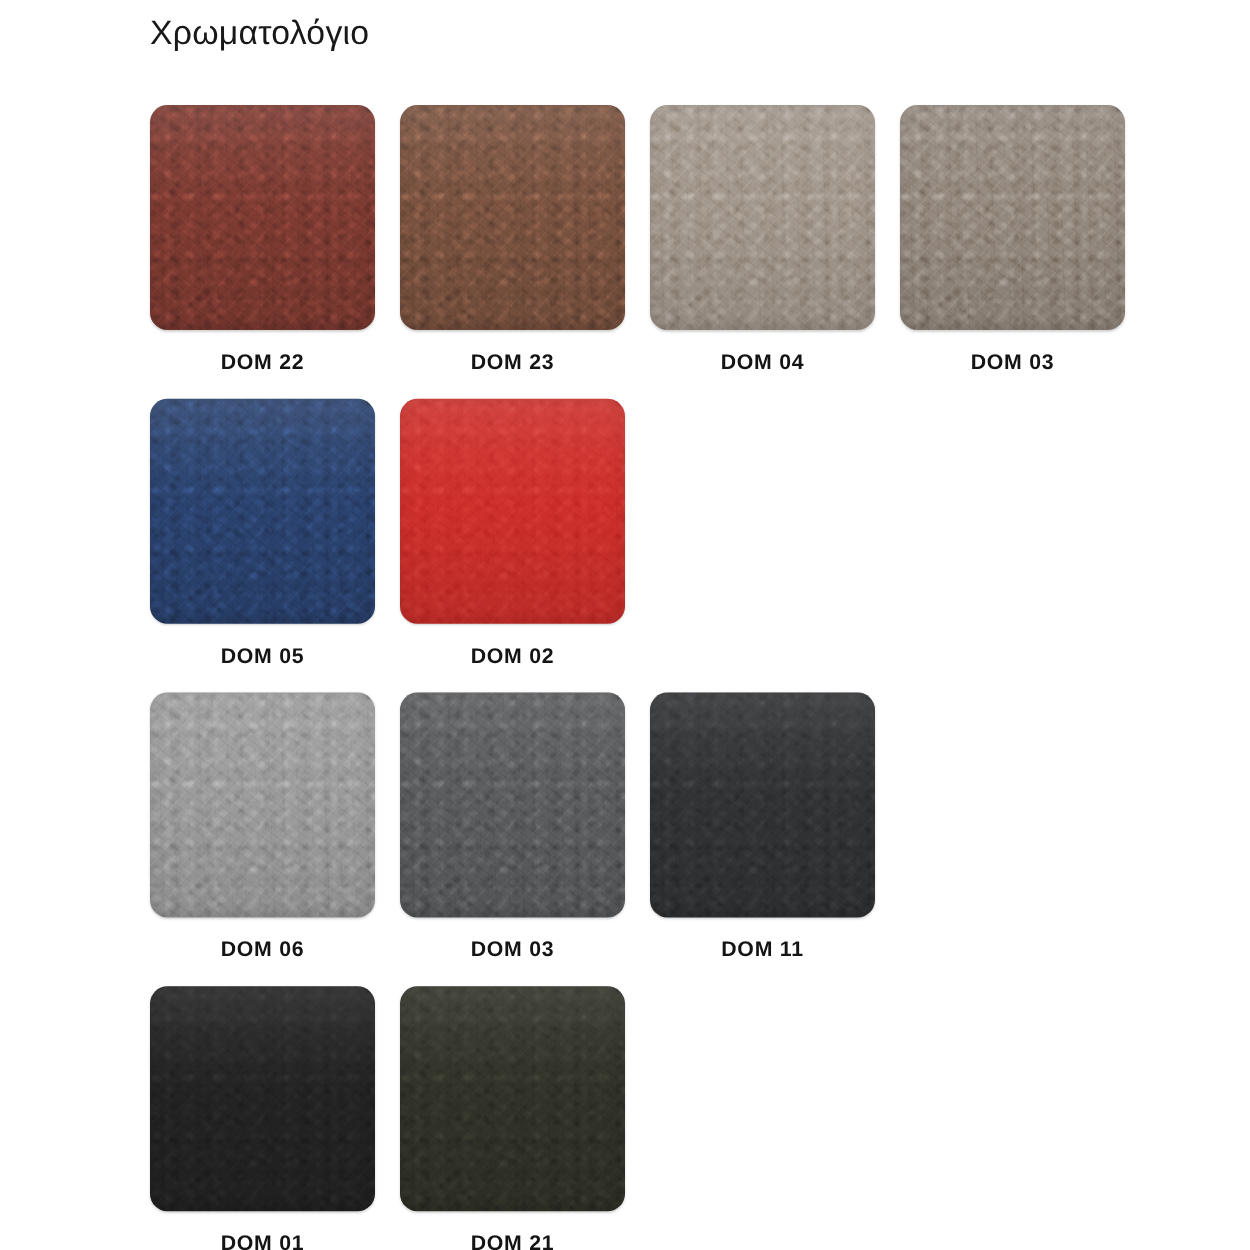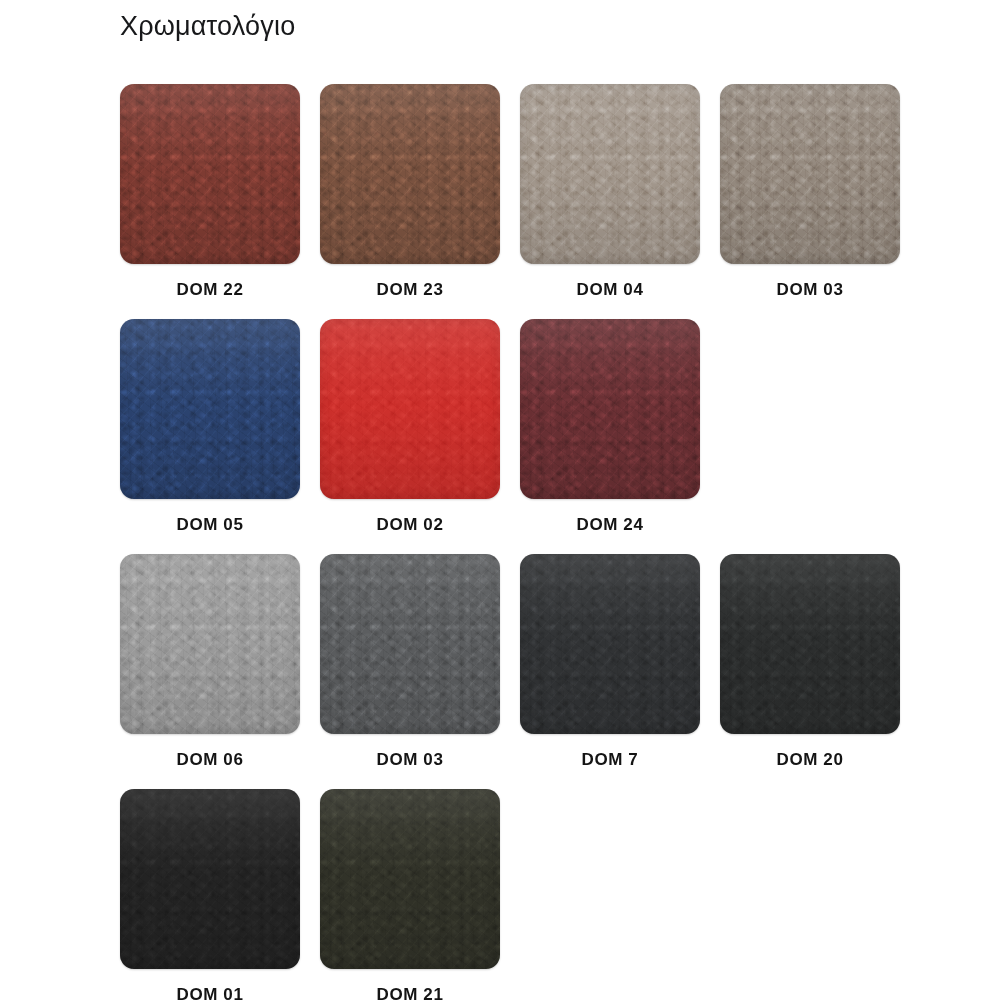--- a/index.html
+++ b/index.html
@@ -202,30 +202,20 @@
         <div class="swatch-cell">
           <div class="swatch-chip" style="background-color: rgb(206, 48, 44);">
             <div class="grain g1"></div>
             <div class="grain g2"></div>
             <div class="grain g3"></div>
             <div class="sheen"></div>
             <div class="vignette"></div>
           </div>
           <div class="swatch-label">DOM 02</div>
         </div>
-        <div class="swatch-cell">
-          <div class="swatch-chip" style="background-color: rgb(107, 48, 52);">
-            <div class="grain g1"></div>
-            <div class="grain g2"></div>
-            <div class="grain g3"></div>
-            <div class="sheen"></div>
-            <div class="vignette"></div>
-          </div>
-          <div class="swatch-label">DOM 24</div>
-        </div>
       </div>
       <div class="swatch-row">
         <div class="swatch-cell">
           <div class="swatch-chip" style="background-color: rgb(156, 156, 156);">
             <div class="grain g1"></div>
             <div class="grain g2"></div>
             <div class="grain g3"></div>
             <div class="sheen"></div>
             <div class="vignette"></div>
           </div>
@@ -242,31 +232,21 @@
           <div class="swatch-label">DOM 03</div>
         </div>
         <div class="swatch-cell">
           <div class="swatch-chip" style="background-color: rgb(49, 51, 53);">
             <div class="grain g1"></div>
             <div class="grain g2"></div>
             <div class="grain g3"></div>
             <div class="sheen"></div>
             <div class="vignette"></div>
           </div>
-          <div class="swatch-label">DOM 7</div>
-        </div>
-        <div class="swatch-cell">
-          <div class="swatch-chip" style="background-color: rgb(44, 46, 46);">
-            <div class="grain g1"></div>
-            <div class="grain g2"></div>
-            <div class="grain g3"></div>
-            <div class="sheen"></div>
-            <div class="vignette"></div>
-          </div>
-          <div class="swatch-label">DOM 20</div>
+          <div class="swatch-label">DOM 11</div>
         </div>
       </div>
       <div class="swatch-row">
         <div class="swatch-cell">
           <div class="swatch-chip" style="background-color: rgb(35, 35, 35);">
             <div class="grain g1"></div>
             <div class="grain g2"></div>
             <div class="grain g3"></div>
             <div class="sheen"></div>
             <div class="vignette"></div>

